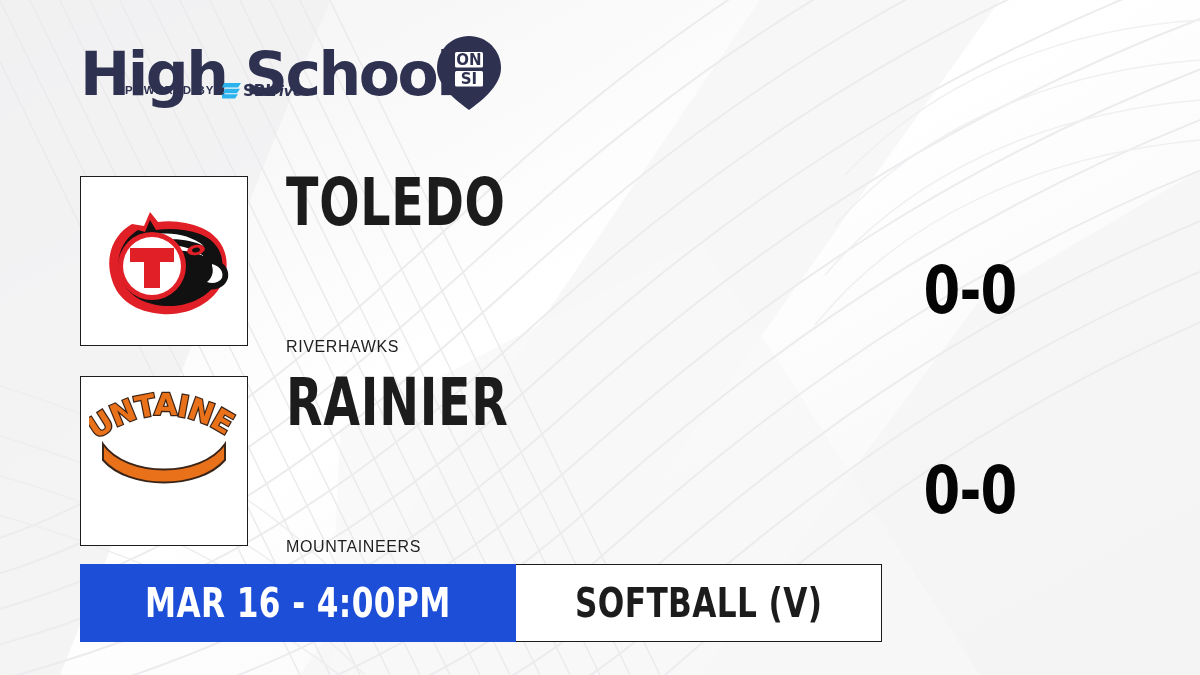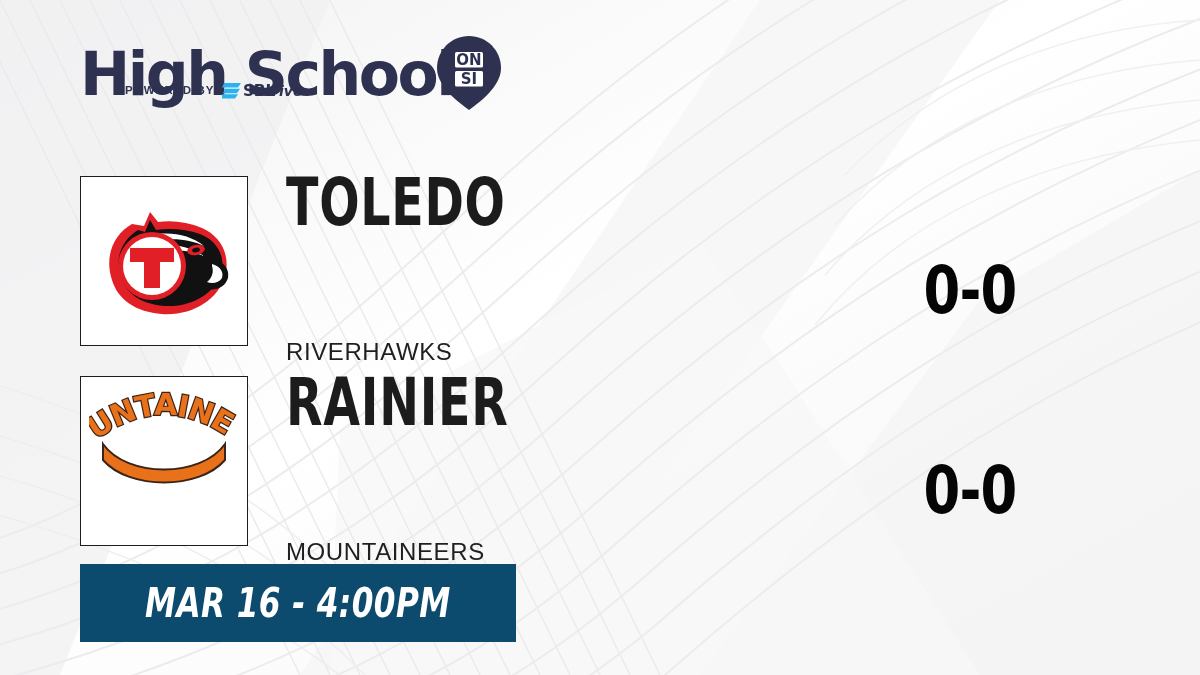--- a/index.html
+++ b/index.html
@@ -61,21 +61,21 @@
     color:#1c1c1c;
     transform:scaleX(0.72);
     transform-origin:left top;
     letter-spacing:1px;
     white-space:nowrap;
   }
   .mascot-name{
     position:absolute;left:206px;top:162px;
     font-family:"Liberation Sans", sans-serif;
     font-weight:normal;
-    font-size:24px;
+    font-size:16px;
     letter-spacing:0.6px;
     color:#1f1f1f;
     white-space:nowrap;
   }
 
   
   .score{
     position:absolute;
     font-family:"DejaVu Sans", sans-serif;
     font-weight:bold;
@@ -92,27 +92,26 @@
   .score-1{top:258px;}
   .score-2{top:458px;}
 
   
   .bottombar{
     position:absolute;left:80px;top:564px;
     height:78px;display:flex;
     box-sizing:border-box;
   }
   .bar-date{
-    background:#0c4a6e;
+    background:#1d4ed8;
     color:#ffffff;
     display:flex;align-items:center;justify-content:center;
     padding:0 22px;
     min-width:358px;
     box-sizing:border-box;
-    font-style:italic;
   }
   .bar-date span{
     font-family:"DejaVu Sans", sans-serif;
     font-weight:bold;font-size:40px;line-height:40px;
     transform:scaleX(0.78);
     letter-spacing:0.5px;
     white-space:nowrap;
   }
   .bar-sport{
     background:#ffffff;
@@ -288,15 +287,18 @@
     <div class="mascot-name">MOUNTAINEERS</div>
   </div>
 
   <div class="score score-1">0-0</div>
   <div class="score score-2">0-0</div>
 
   <div class="bottombar">
     <div class="bar-date">
       <span>MAR 16 - 4:00PM</span>
     </div>
+    <div class="bar-sport">
+      <span>SOFTBALL (V)</span>
+    </div>
   </div>
 
 </div>
 
 </body></html>

